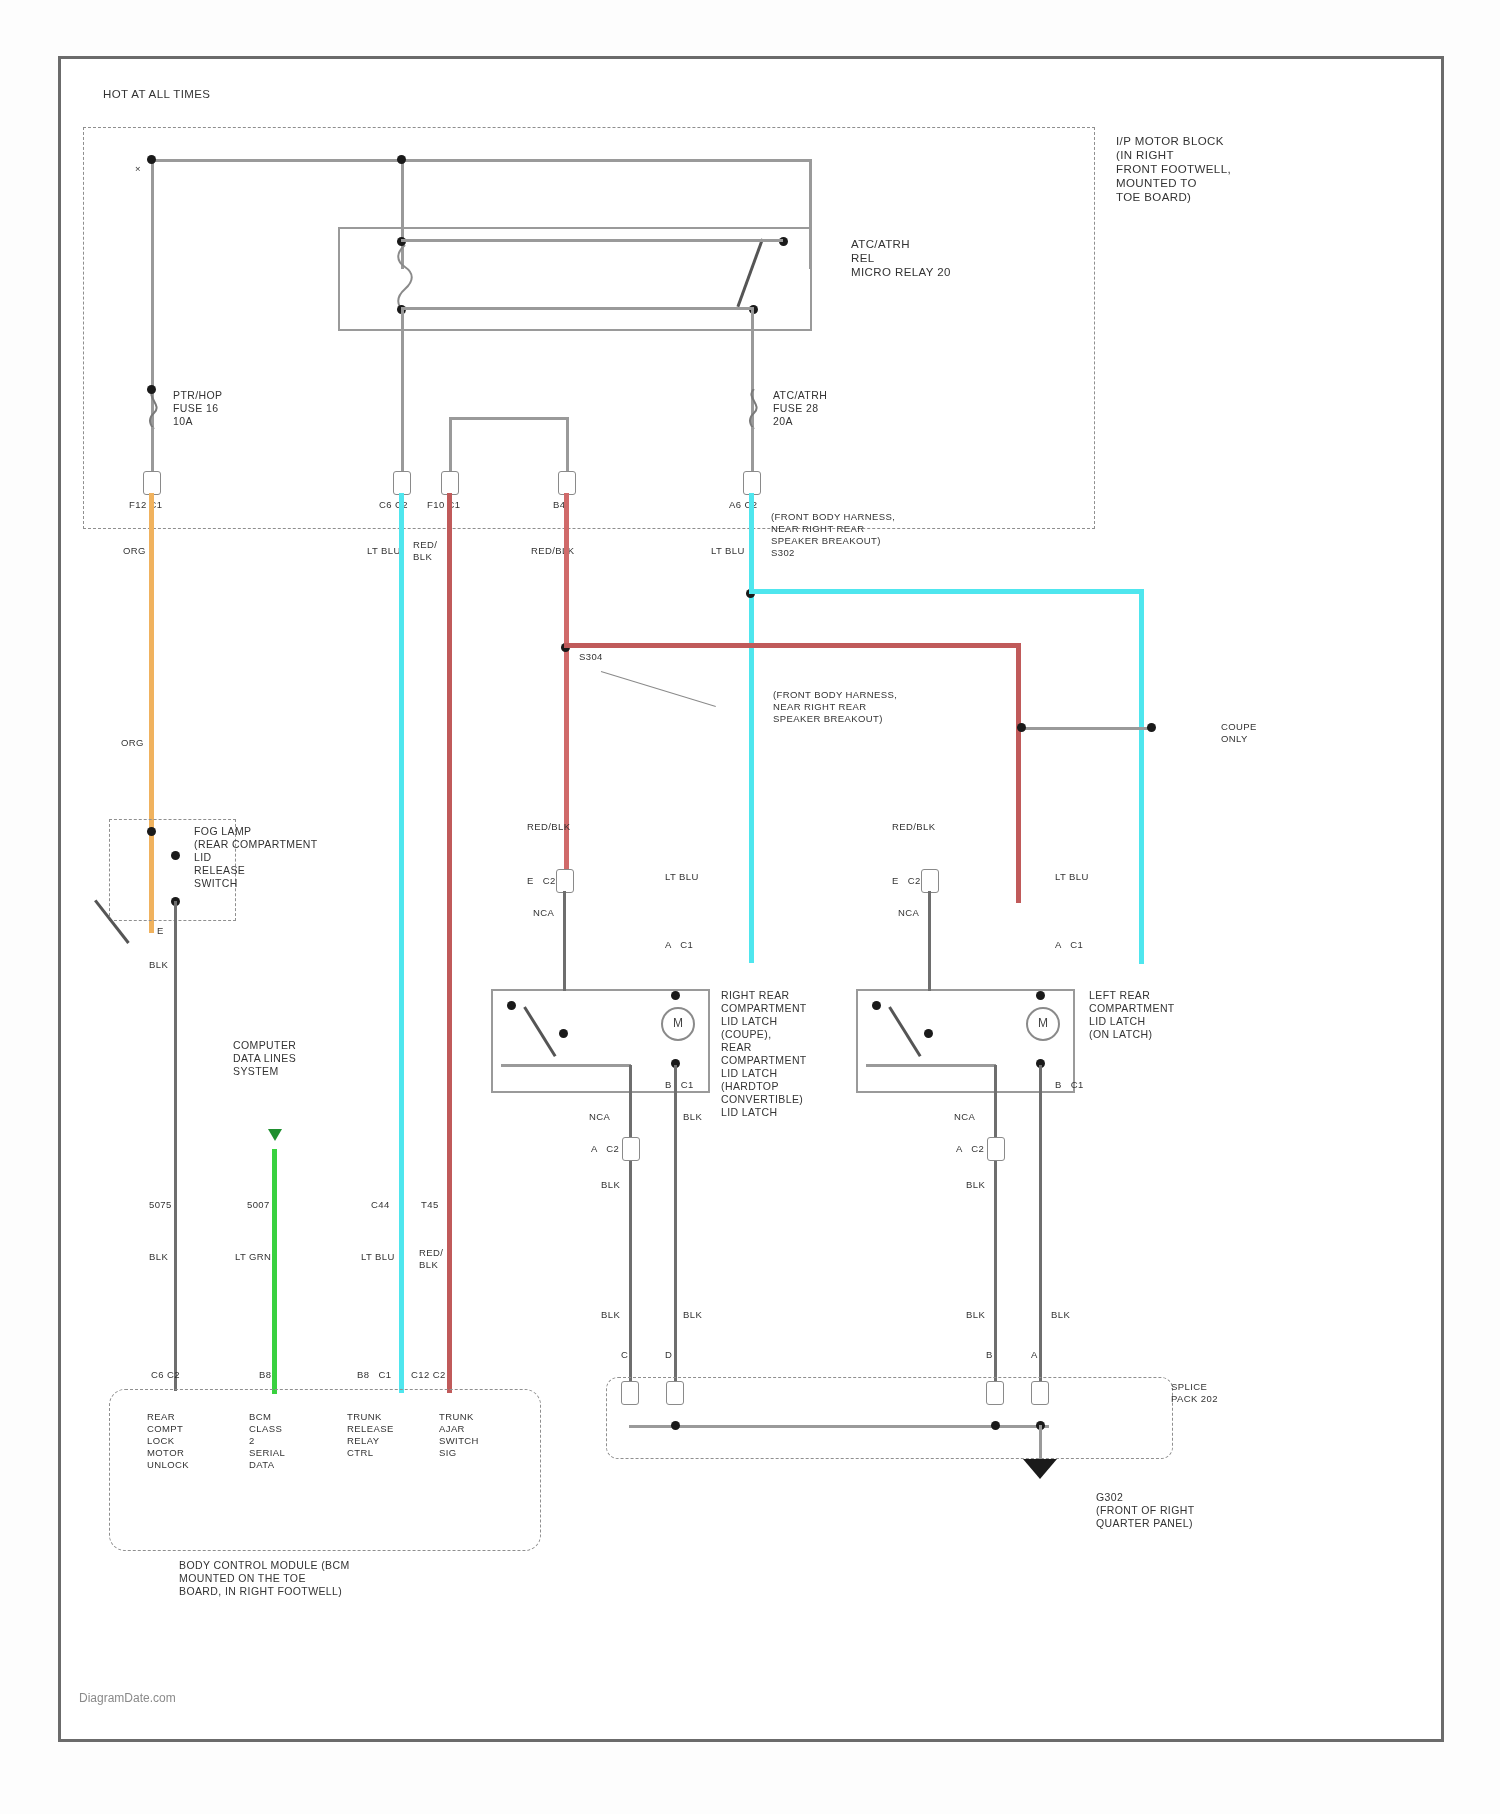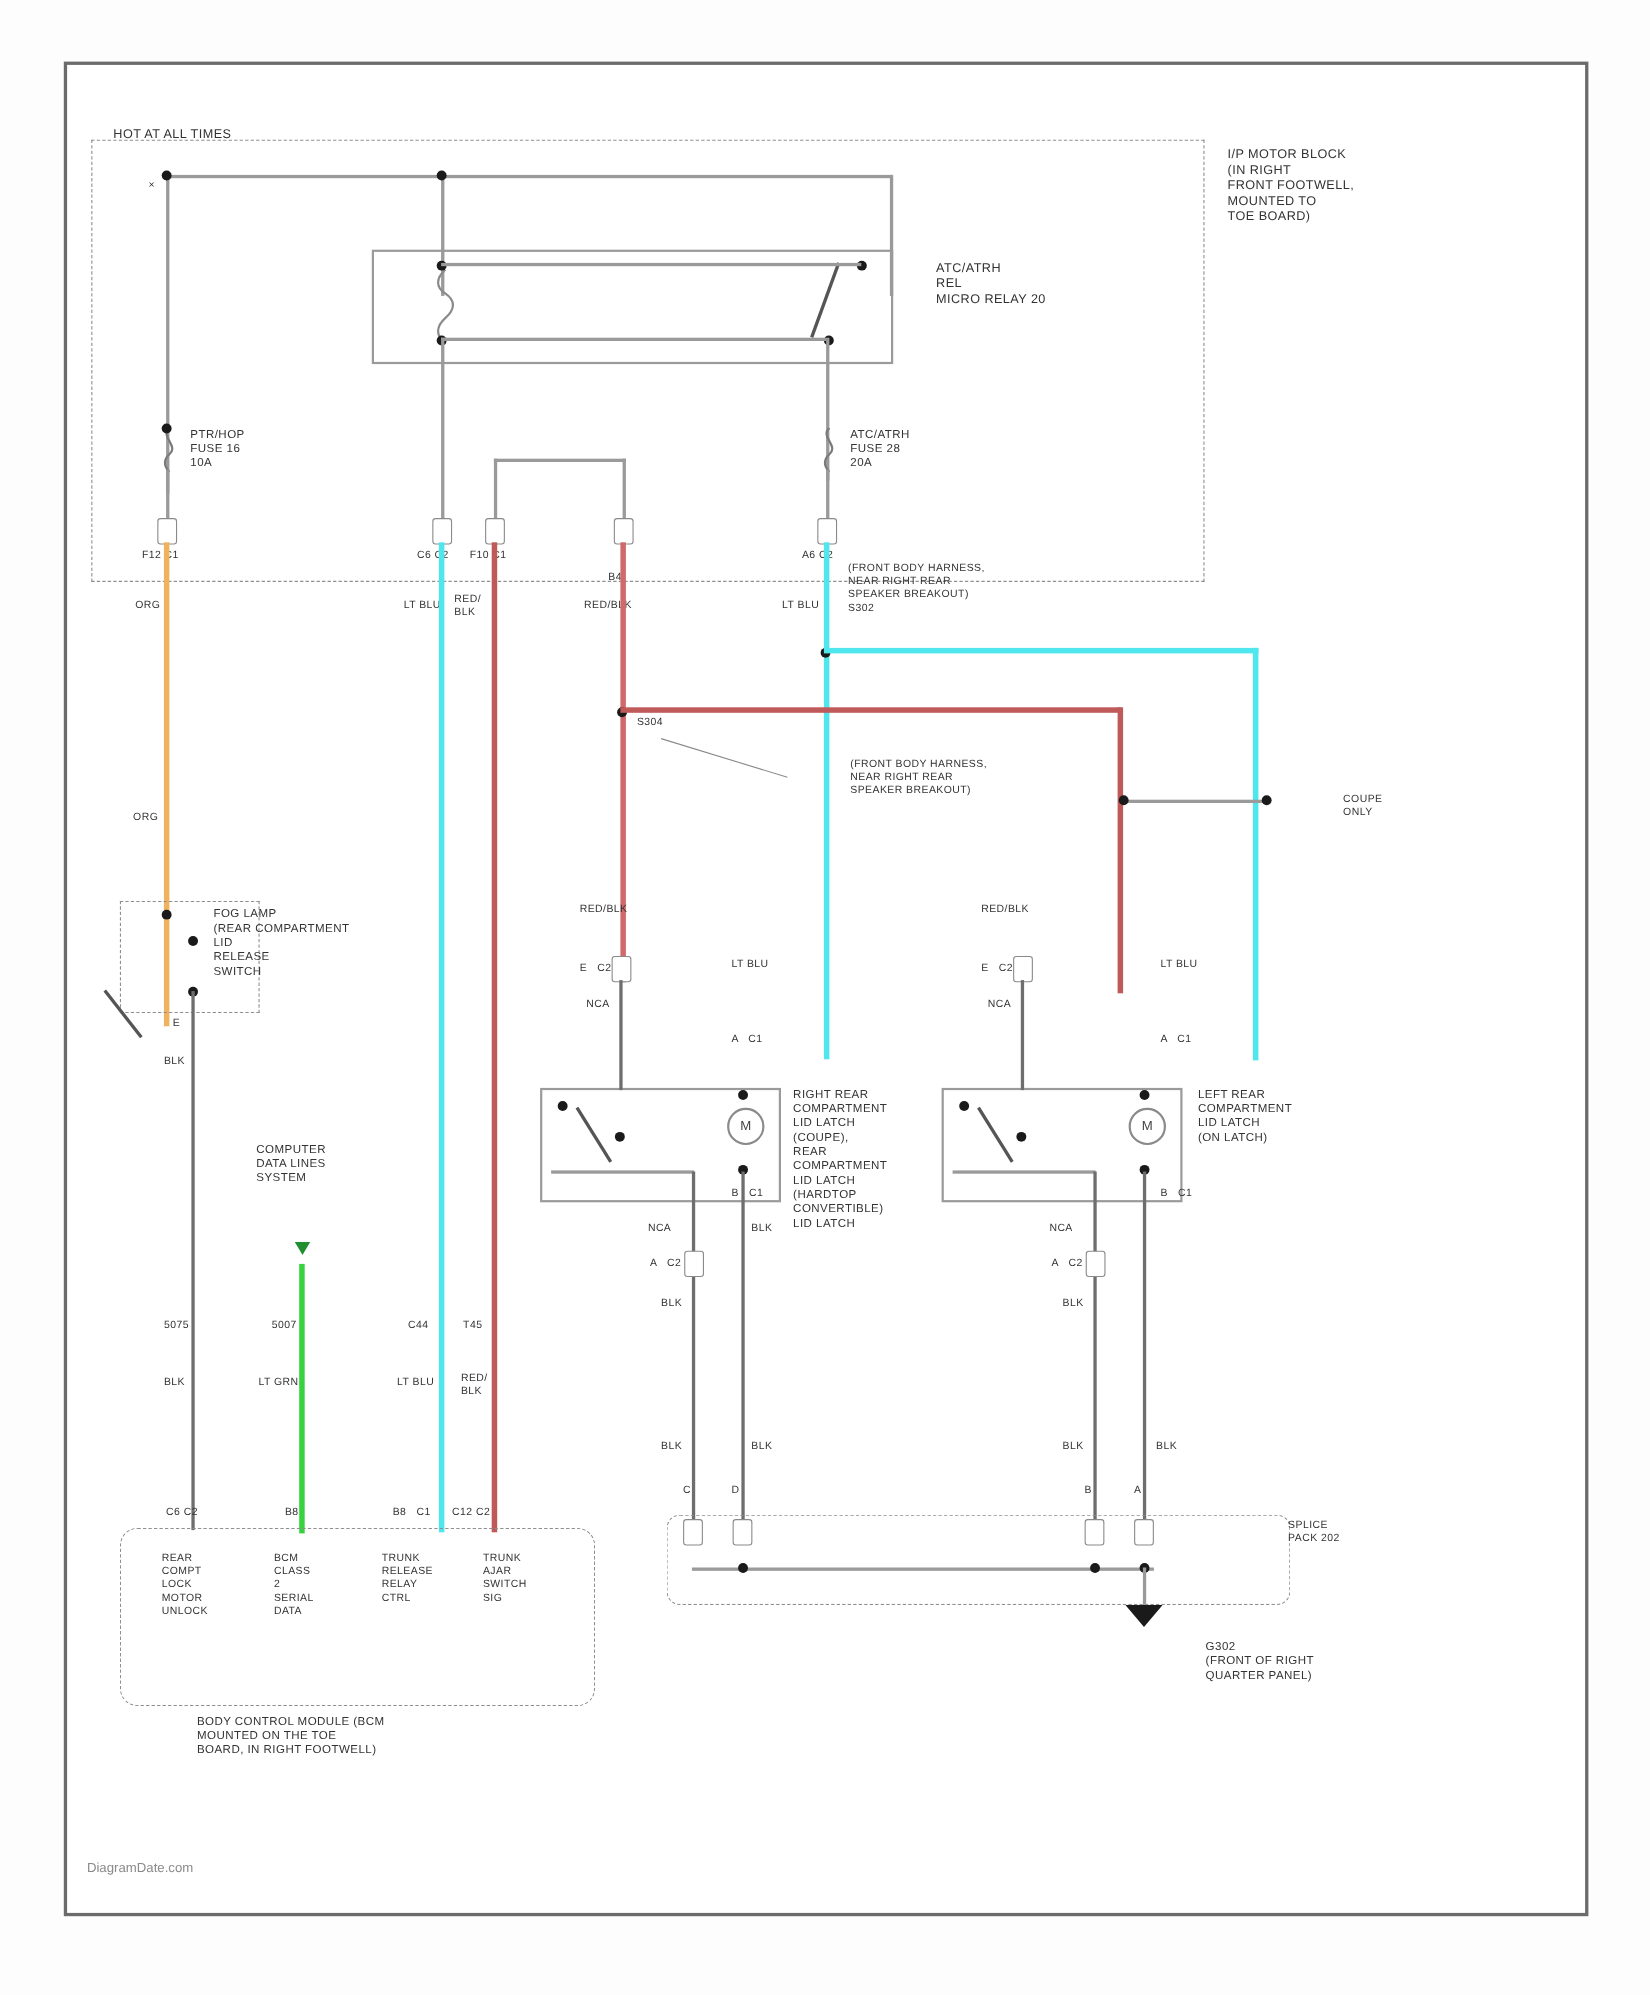--- a/index.html
+++ b/index.html
@@ -31,21 +31,21 @@
   .credit{position:absolute;font-size:12px;color:#8a8a8a;}
 </style>
 </head>
 <body>
 
 <div id="page">
   <div id="frame">
 
     <div class="dashbox" style="left:22px;top:68px;width:1010px;height:400px;"></div>
 
-    <div class="lbl" style="left:42px;top:56px;">HOT AT ALL TIMES</div>
+    <div class="lbl" style="left:42px;top:28px;">HOT AT ALL TIMES</div>
     <div class="lbl" style="left:1055px;top:75px;">I/P MOTOR BLOCK
 (IN RIGHT
 FRONT FOOTWELL,
 MOUNTED TO
 TOE BOARD)</div>
 
     <div class="wire wh w-gry" style="left:90px;top:100px;width:660px;"></div>
     <div class="wire wv w-gry" style="left:90px;top:100px;height:290px;"></div>
     <div class="wire wv w-gry" style="left:340px;top:100px;height:110px;"></div>
     <div class="wire wv w-gry" style="left:748px;top:100px;height:110px;"></div>
@@ -96,21 +96,21 @@
 
     <div class="conn" style="left:82px;top:412px;"></div>
     <div class="conn" style="left:332px;top:412px;"></div>
     <div class="conn" style="left:380px;top:412px;"></div>
     <div class="conn" style="left:497px;top:412px;"></div>
     <div class="conn" style="left:682px;top:412px;"></div>
 
     <div class="lbl tiny" style="left:68px;top:440px;">F12 C1</div>
     <div class="lbl tiny" style="left:318px;top:440px;">C6 C2</div>
     <div class="lbl tiny" style="left:366px;top:440px;">F10 C1</div>
-    <div class="lbl tiny" style="left:492px;top:460px;">B4</div>
+    <div class="lbl tiny" style="left:492px;top:440px;">B4</div>
     <div class="lbl tiny" style="left:668px;top:440px;">A6 C2</div>
 
     <div class="lbl tiny" style="left:62px;top:486px;">ORG</div>
     <div class="lbl tiny" style="left:306px;top:486px;">LT BLU</div>
     <div class="lbl tiny" style="left:352px;top:480px;">RED/
 BLK</div>
     <div class="lbl tiny" style="left:470px;top:486px;">RED/BLK</div>
     <div class="lbl tiny" style="left:650px;top:486px;">LT BLU</div>
 
     <div class="wire wv w-org" style="left:88px;top:434px;height:440px;"></div>

